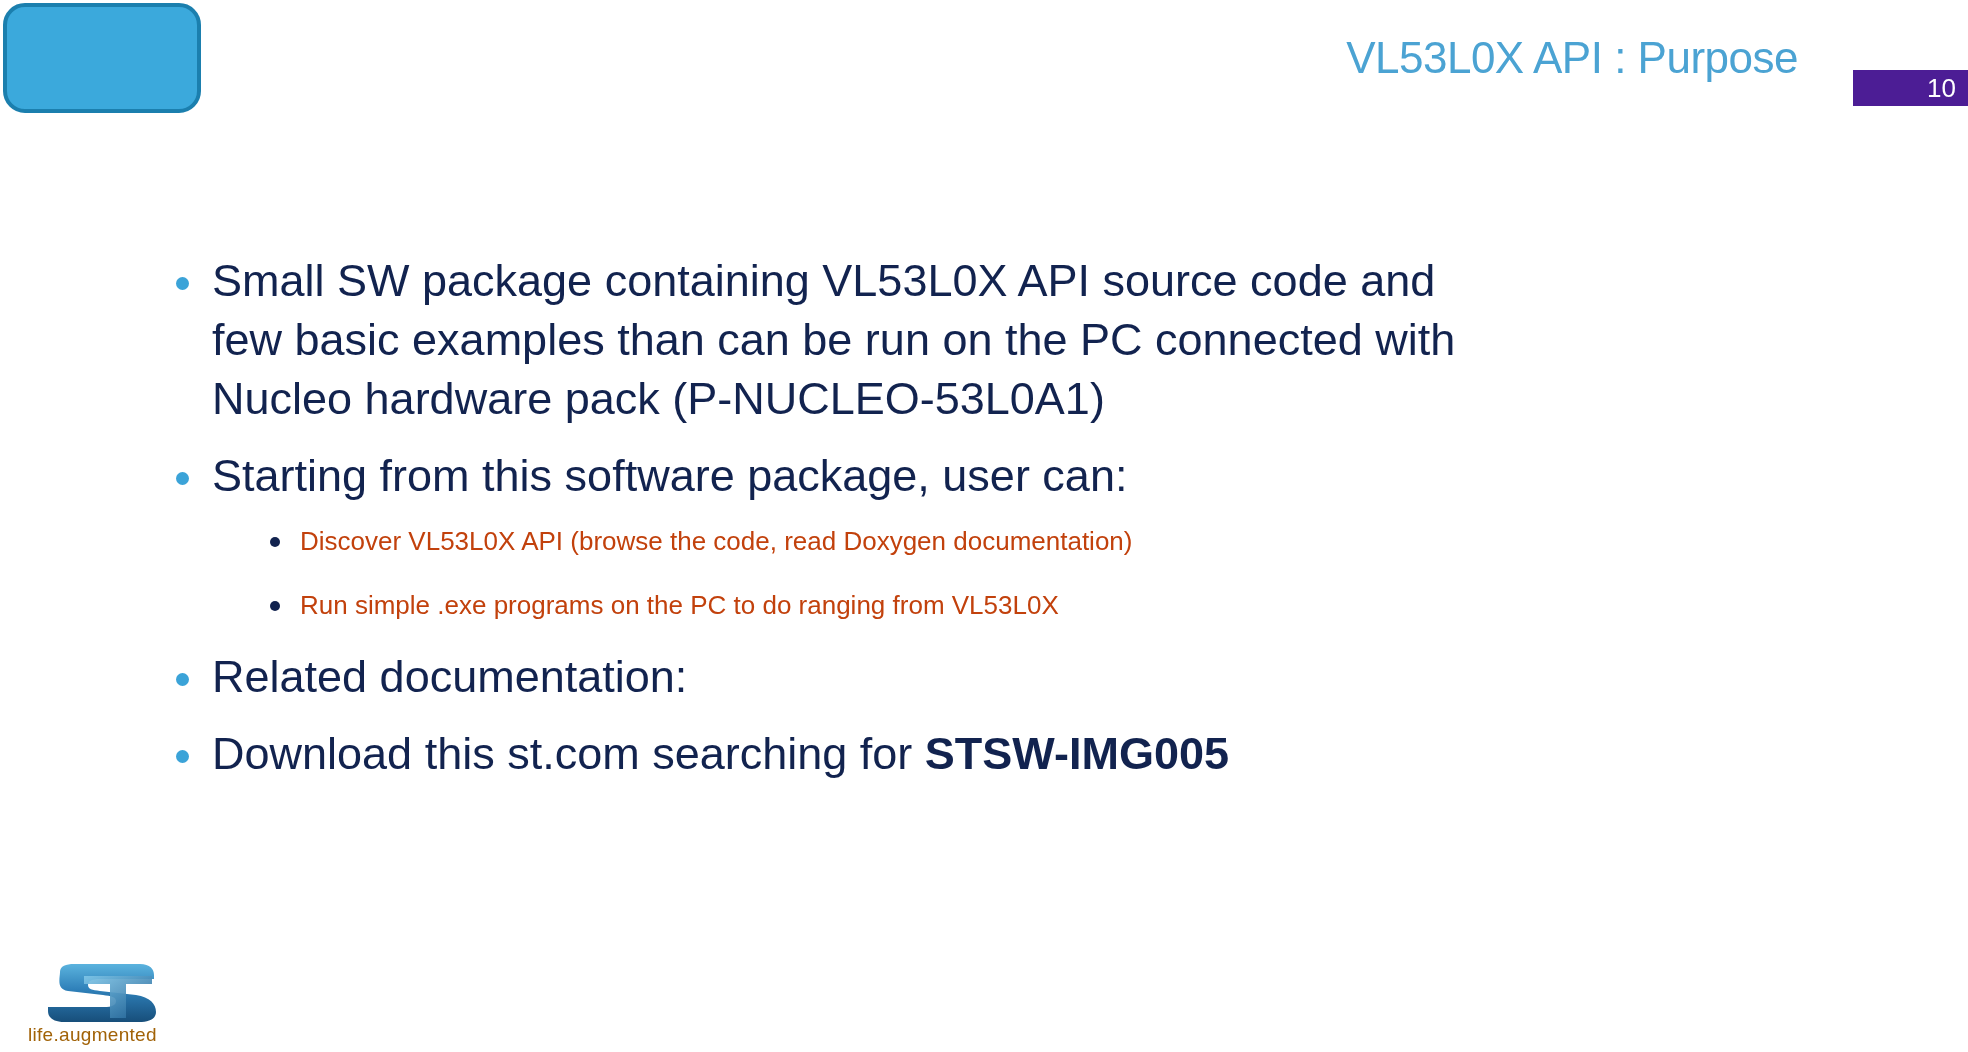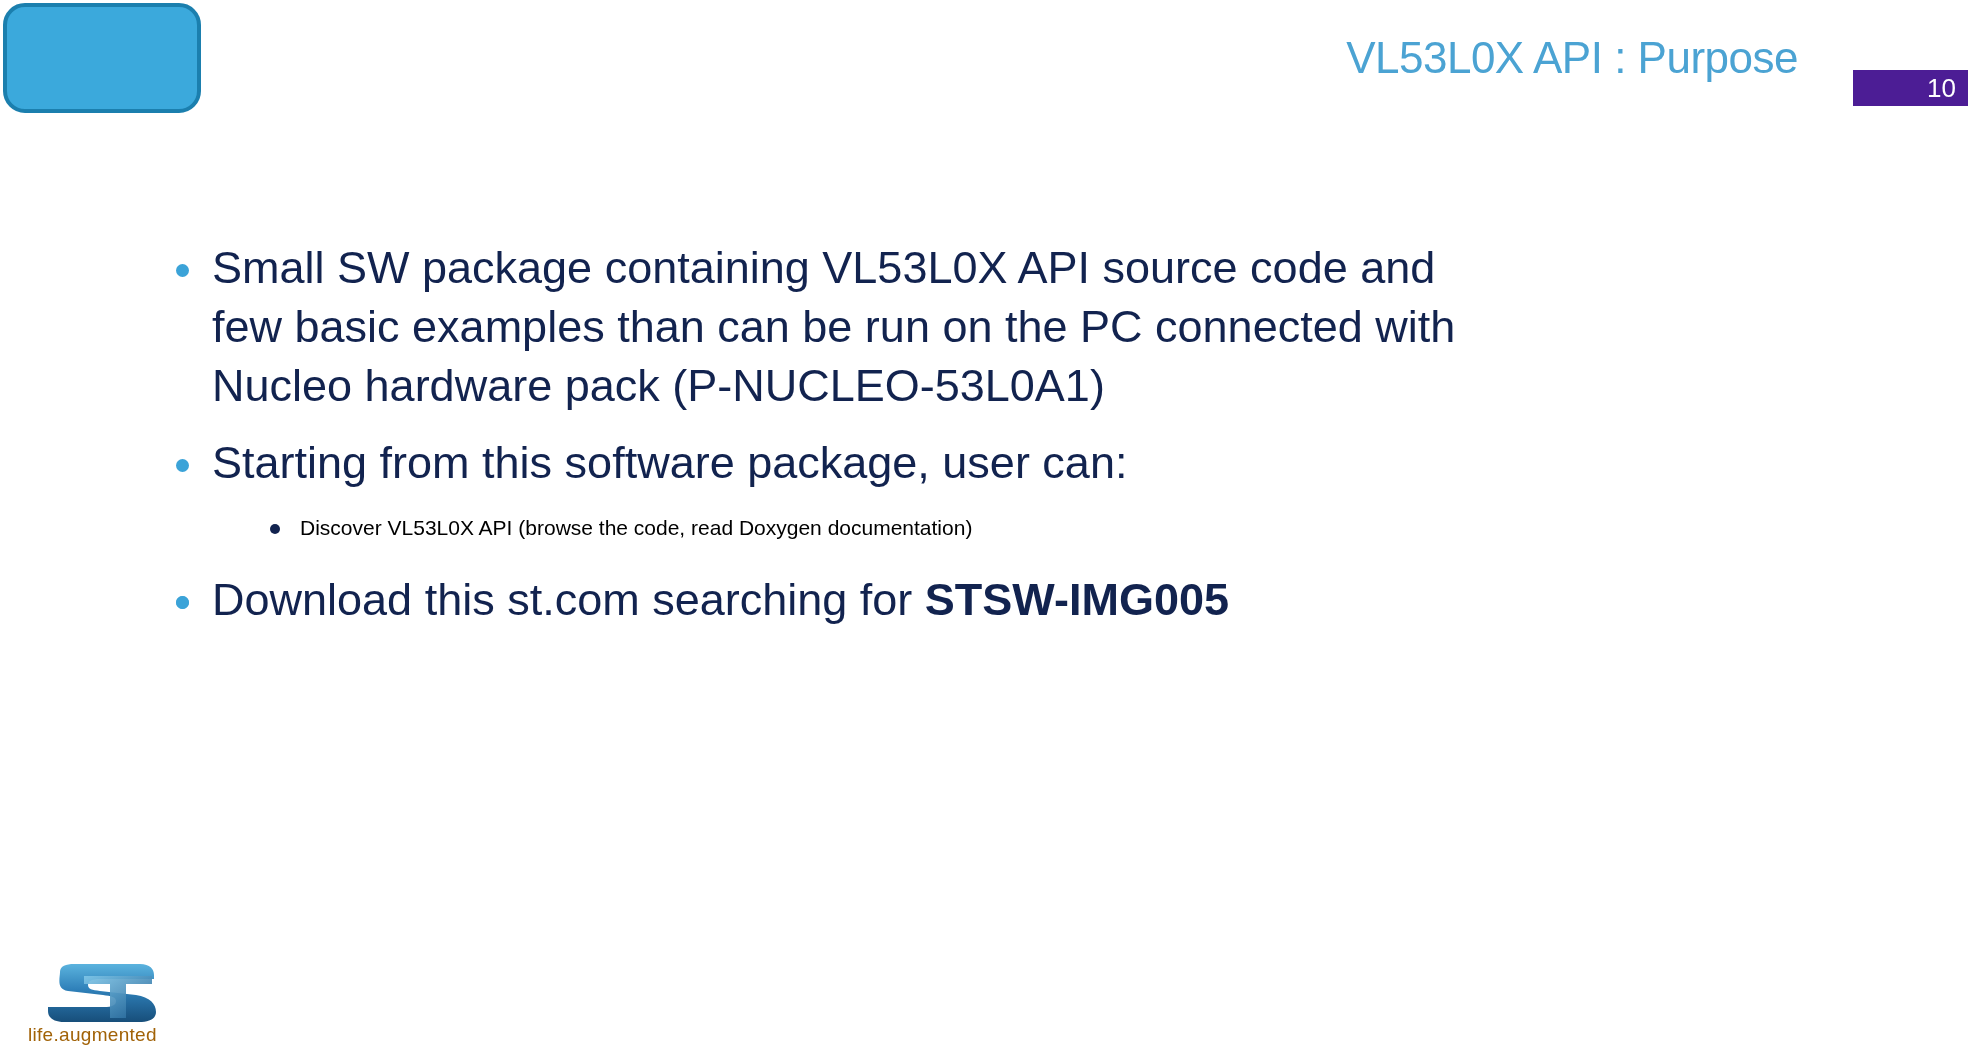--- a/index.html
+++ b/index.html
@@ -58,21 +58,21 @@
     transform: translateY(-50%);
     color: #ffffff;
     font-size: 26px;
     line-height: 26px;
   }
 
   
   .content {
     position: absolute;
     left: 0;
-    top: 238px;
+    top: 251px;
     width: 1636px;
   }
   ul.level1 {
     list-style: none;
     margin: 0;
     padding: 0;
   }
   li.b1 {
     position: relative;
     padding-left: 212px;
@@ -93,22 +93,22 @@
   }
   ul.level2 {
     list-style: none;
     margin: 14px 0 14px 0;
     padding: 0;
   }
   li.b2 {
     position: relative;
     padding-left: 88px;
     margin-bottom: 20px;
-    color: #000000;
-    font-size: 21px;
+    color: #c2410c;
+    font-size: 26px;
     line-height: 44px;
   }
   li.b2 > .dot {
     position: absolute;
     left: 58px;
     top: 18px;
     width: 10px;
     height: 10px;
     border-radius: 50%;
     background: #12234F;
@@ -165,25 +165,30 @@
       </li>
 
       <li class="b1">
         <span class="dot"></span>
         <span>Starting from this software package, user can:</span>
         <ul class="level2">
           <li class="b2">
             <span class="dot"></span>
             <span>Discover VL53L0X API (browse the code, read Doxygen documentation)</span>
           </li>
+          <li class="b2">
+            <span class="dot"></span>
+            <span>Run simple .exe programs on the PC to do ranging from VL53L0X</span>
+          </li>
         </ul>
       </li>
 
       <li class="b1">
         <span class="dot"></span>
+        <span>Related documentation:</span>
       </li>
 
       <li class="b1">
         <span class="dot"></span>
         <span>Download this st.com searching for </span><span class="strong">STSW-IMG005</span>
       </li>
 
     </ul>
   </div>
 

